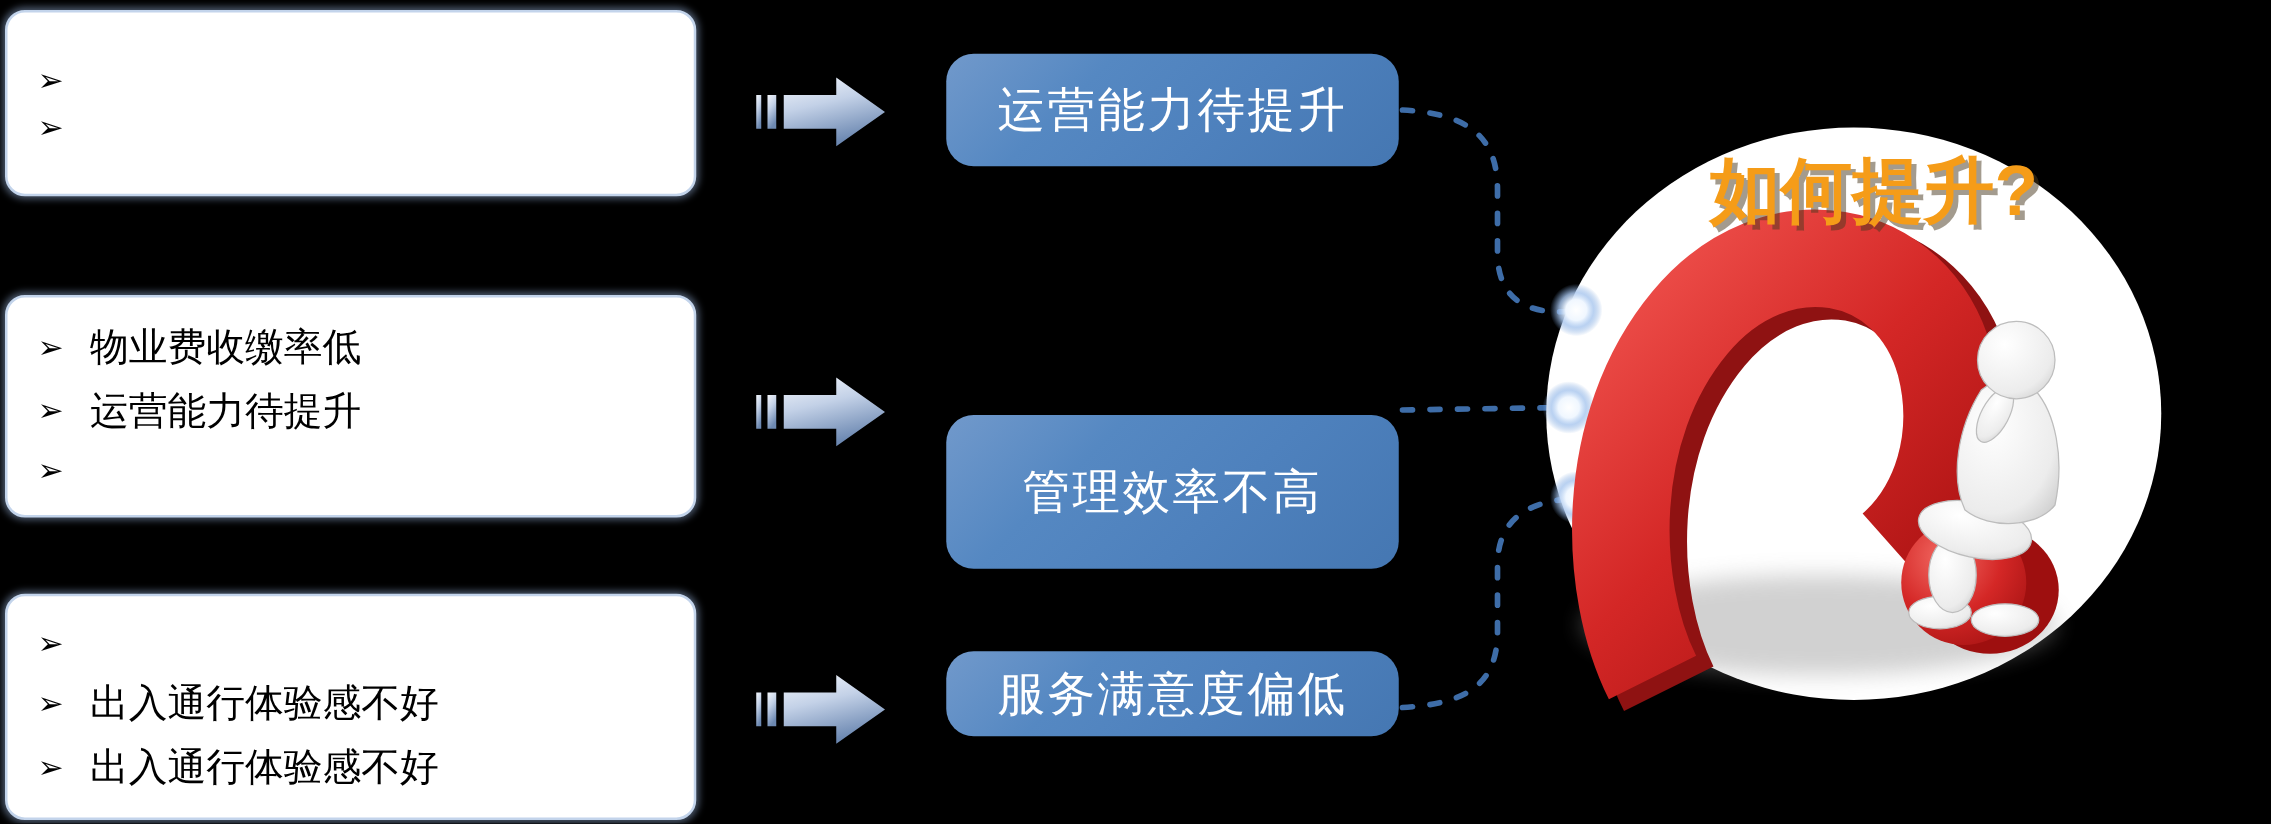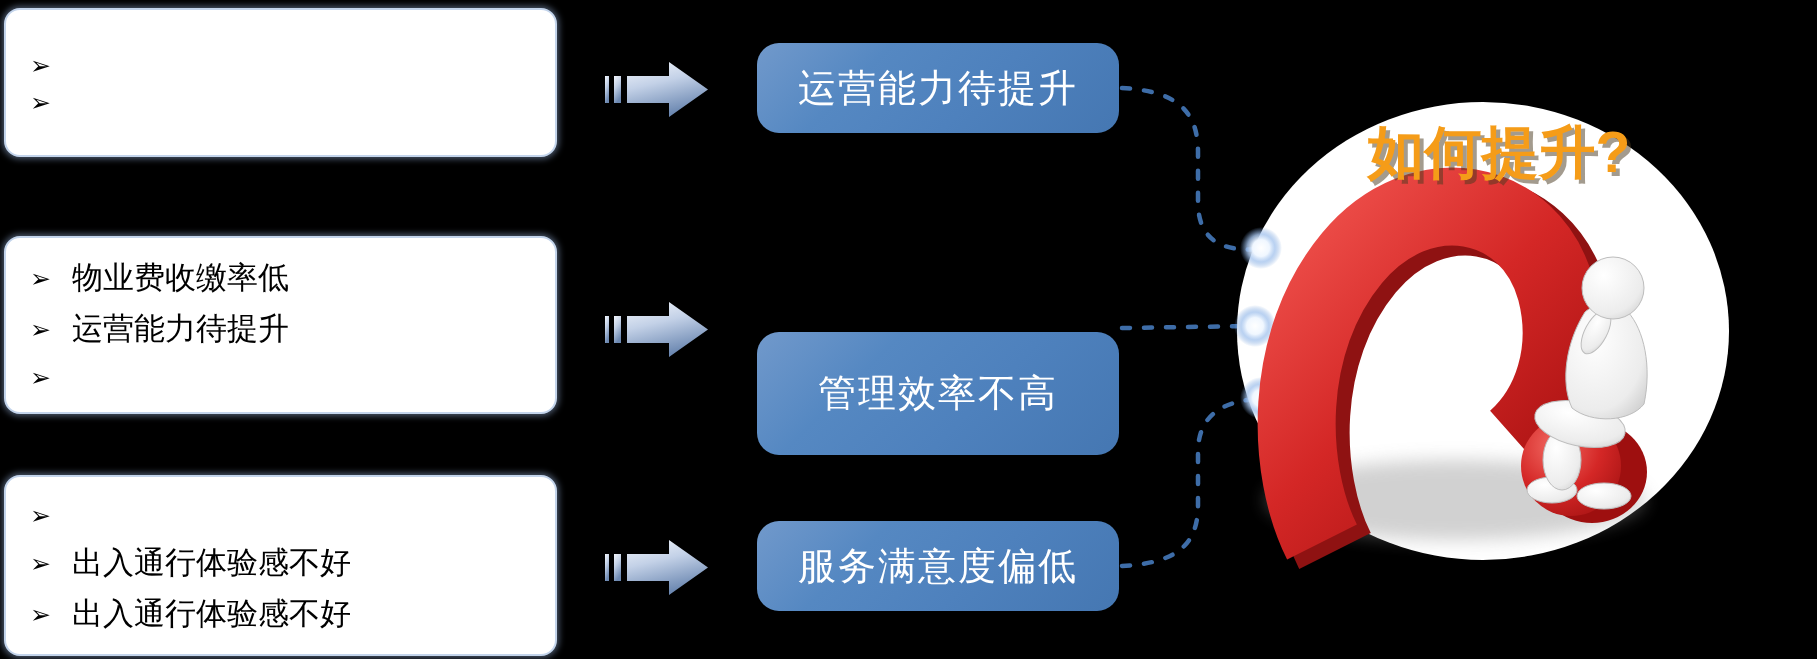--- a/index.html
+++ b/index.html
@@ -24,21 +24,21 @@
   .marker{font-size:25px;margin-right:21px;flex:0 0 auto;transform:translateY(1px);}
   
   .tag{
     position:absolute;left:757px;width:362px;box-sizing:border-box;border-radius:22px;
     background:linear-gradient(135deg,#7199cb 0%,#5588c2 30%,#4e81bd 60%,#4577b2 100%);
     color:#fff;display:flex;align-items:center;justify-content:center;
     font-size:38px;letter-spacing:2px;
   }
   .tag.t1{top:43px;height:90px;}
   .tag.t2{top:298px;height:123px;margin-top:34px;}
-  .tag.t3{top:521px;height:90px;}
+  .tag.t3{top:521px;height:68px;}
   svg.overlay{position:absolute;left:0;top:0;}
   .q-title{font-family:"Liberation Sans","DejaVu Sans",sans-serif;font-weight:bold;font-size:57px;}
 </style>
 </head>
 <body>
 
 <div class="stage">
 
   <svg class="overlay" width="1817" height="659" viewBox="0 0 1817 659">
     <defs>

